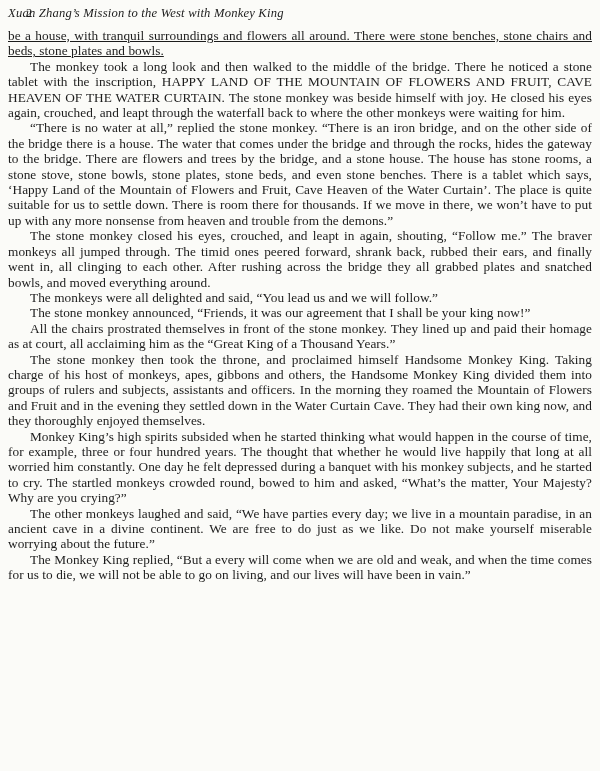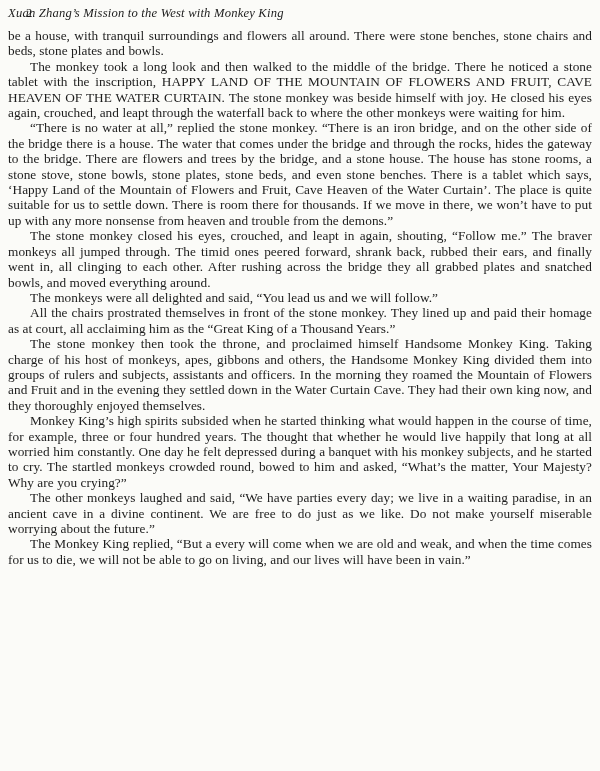--- a/index.html
+++ b/index.html
@@ -43,35 +43,37 @@
     text-align: justify;
     letter-spacing: 0.05px;
   }
   .page-body p {
     margin: 0;
     padding: 0;
     text-indent: 22px;
   }
   .page-body p.continued {
     text-indent: 0;
+    text-decoration: underline;
   }
 </style>
 </head>
 <body>
 
 <div class="page">
   <header class="page-header">
     <span class="page-number">2</span>
     <span class="running-title">Xuan Zhang’s Mission to the West with Monkey King</span>
   </header>
   <main class="page-body">
     <p class="continued">be a house, with tranquil surroundings and flowers all around. There were stone benches, stone chairs and beds, stone plates and bowls.</p>
     <p>The monkey took a long look and then walked to the middle of the bridge. There he noticed a stone tablet with the inscription, HAPPY LAND OF THE MOUNTAIN OF FLOWERS AND FRUIT, CAVE HEAVEN OF THE WATER CURTAIN. The stone monkey was beside himself with joy. He closed his eyes again, crouched, and leapt through the waterfall back to where the other monkeys were waiting for him.</p>
     <p>“There is no water at all,” replied the stone monkey. “There is an iron bridge, and on the other side of the bridge there is a house. The water that comes under the bridge and through the rocks, hides the gateway to the bridge. There are flowers and trees by the bridge, and a stone house. The house has stone rooms, a stone stove, stone bowls, stone plates, stone beds, and even stone benches. There is a tablet which says, ‘Happy Land of the Mountain of Flowers and Fruit, Cave Heaven of the Water Curtain’. The place is quite suitable for us to settle down. There is room there for thousands. If we move in there, we won’t have to put up with any more nonsense from heaven and trouble from the demons.”</p>
     <p>The stone monkey closed his eyes, crouched, and leapt in again, shouting, “Follow me.” The braver monkeys all jumped through. The timid ones peered forward, shrank back, rubbed their ears, and finally went in, all clinging to each other. After rushing across the bridge they all grabbed plates and snatched bowls, and moved everything around.</p>
     <p>The monkeys were all delighted and said, “You lead us and we will follow.”</p>
+    <p>The stone monkey announced, “Friends, it was our agreement that I shall be your king now!”</p>
     <p>All the chairs prostrated themselves in front of the stone monkey. They lined up and paid their homage as at court, all acclaiming him as the “Great King of a Thousand Years.”</p>
     <p>The stone monkey then took the throne, and proclaimed himself Handsome Monkey King. Taking charge of his host of monkeys, apes, gibbons and others, the Handsome Monkey King divided them into groups of rulers and subjects, assistants and officers. In the morning they roamed the Mountain of Flowers and Fruit and in the evening they settled down in the Water Curtain Cave. They had their own king now, and they thoroughly enjoyed themselves.</p>
     <p>Monkey King’s high spirits subsided when he started thinking what would happen in the course of time, for example, three or four hundred years. The thought that whether he would live happily that long at all worried him constantly. One day he felt depressed during a banquet with his monkey subjects, and he started to cry. The startled monkeys crowded round, bowed to him and asked, “What’s the matter, Your Majesty? Why are you crying?”</p>
-    <p>The other monkeys laughed and said, “We have parties every day; we live in a waiting paradise, in an ancient cave in a divine continent. We are free to do just as we like. Do not make yourself miserable worrying about the future.”</p>
+    <p>The other monkeys laughed and said, “We have parties every day; we live in a mountain paradise, in an ancient cave in a divine continent. We are free to do just as we like. Do not make yourself miserable worrying about the future.”</p>
     <p>The Monkey King replied, “But a every will come when we are old and weak, and when the time comes for us to die, we will not be able to go on living, and our lives will have been in vain.”</p>
   </main>
 </div>
 
 </body></html>

